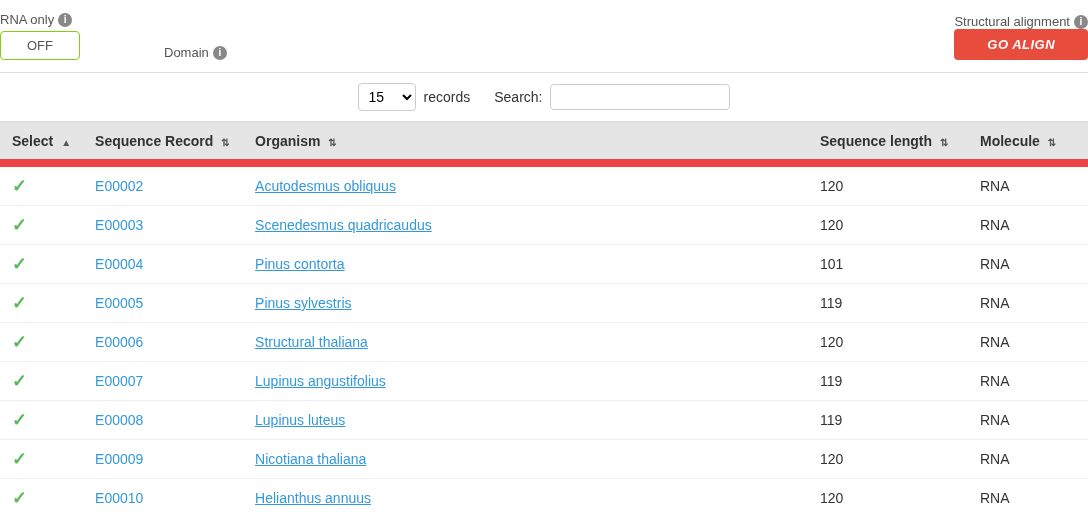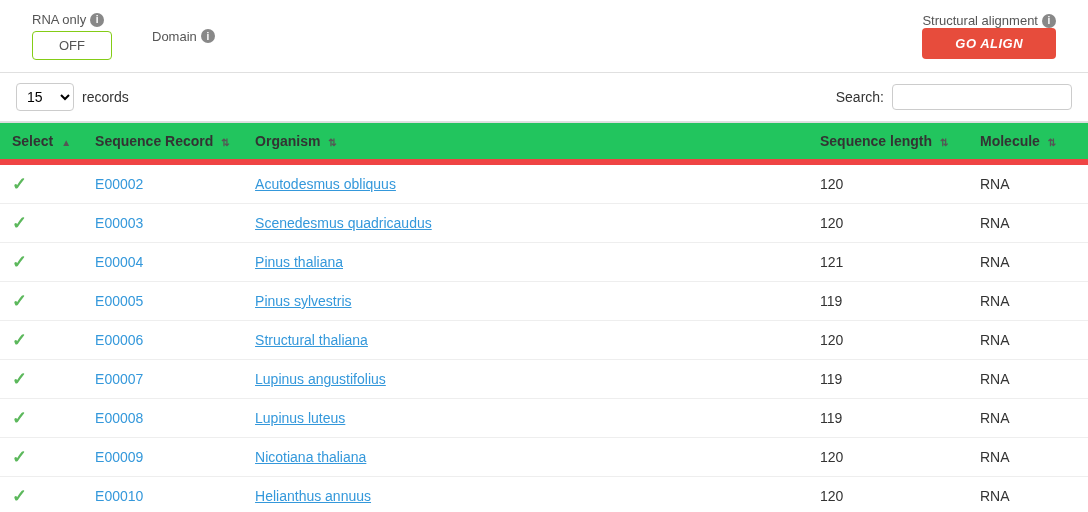--- a/index.html
+++ b/index.html
@@ -1,21 +1,21 @@
 <!DOCTYPE html>
 <html><head>
   <meta charset="utf-8">
   <style>
     * { box-sizing: border-box; margin: 0; padding: 0; }
     body { font-family: Arial, sans-serif; font-size: 14px; color: #333; background: #fff; }
 
     .top-bar {
       display: flex;
-      align-items: center;
-      padding: 12px 32px;
+      align-items: flex-end;
+      padding: 12px 0;
       gap: 40px;
       border-bottom: 1px solid #e0e0e0;
     }
 
     .rna-only-section { display: flex; flex-direction: column; gap: 4px; }
     .rna-only-label { font-size: 13px; color: #555; display: flex; align-items: center; gap: 4px; }
     .info-icon {
       display: inline-flex; align-items: center; justify-content: center;
       width: 14px; height: 14px; border-radius: 50%; background: #888;
       color: #fff; font-size: 10px; font-weight: bold; cursor: pointer;
@@ -24,21 +24,21 @@
       background: #fff;
       border: 1px solid #84cc16;
       border-radius: 4px;
       padding: 6px 18px;
       font-size: 13px;
       color: #555;
       cursor: pointer;
       min-width: 80px;
     }
 
-    .domain-section { display: flex; flex-direction: row; gap: 0; }
+    .domain-section { display: flex; flex-direction: row; gap: 0; margin-left: 44px; }
     .domain-label { font-size: 13px; color: #555; display: flex; align-items: center; gap: 4px; }
     .radio-group { display: flex; align-items: center; gap: 16px; }
     .radio-item { display: flex; align-items: center; gap: 6px; cursor: pointer; }
     .radio-item input[type="radio"] { accent-color: #5cb85c; width: 16px; height: 16px; }
     .radio-item label { font-size: 14px; color: #333; cursor: pointer; }
 
     .structural-section { display: flex; flex-direction: column; gap: 0; margin-left: auto; }
     .structural-label { font-size: 13px; color: #555; display: flex; align-items: center; gap: 4px; }
     .go-align-btn {
       background: #e74c3c;
@@ -50,21 +50,21 @@
       color: #fff;
       cursor: pointer;
       letter-spacing: 0.5px;
       font-style: italic;
     }
 
     .table-controls {
       display: flex;
       align-items: center;
       padding: 10px 16px;
-      justify-content: space-between;
+      justify-content: center;
       border-bottom: 1px solid #e0e0e0;
     }
     .records-left { display: flex; align-items: center; gap: 8px; }
     .records-select {
       border: 1px solid #ccc;
       border-radius: 4px;
       padding: 4px 6px;
       font-size: 14px;
       background: #fff;
     }
@@ -77,23 +77,23 @@
       padding: 4px 8px;
       font-size: 14px;
       width: 180px;
     }
 
     table {
       width: 100%;
       border-collapse: collapse;
     }
     thead tr {
-      background: #22c55e;
+      background: #e5e5e5;
       border-top: 1px solid #ddd;
-      border-bottom: 6px solid #ef4444;
+      border-bottom: 8px solid #ef4444;
       margin-left: 48px;
     }
     thead th {
       padding: 10px 12px;
       text-align: left;
       font-size: 14px;
       font-weight: 600;
       color: #333;
       cursor: pointer;
       user-select: none;
@@ -204,22 +204,22 @@
       <tr>
         <td><span class="checkmark">✓</span></td>
         <td class="link-cell">E00003</td>
         <td class="organism-cell">Scenedesmus quadricaudus</td>
         <td>120</td>
         <td>RNA</td>
       </tr>
       <tr>
         <td><span class="checkmark">✓</span></td>
         <td class="link-cell">E00004</td>
-        <td class="organism-cell">Pinus thaliana</td>
-        <td>121</td>
+        <td class="organism-cell">Pinus contorta</td>
+        <td>101</td>
         <td>RNA</td>
       </tr>
       <tr>
         <td><span class="checkmark">✓</span></td>
         <td class="link-cell">E00005</td>
         <td class="organism-cell">Pinus sylvestris</td>
         <td>119</td>
         <td>RNA</td>
       </tr>
       <tr>

